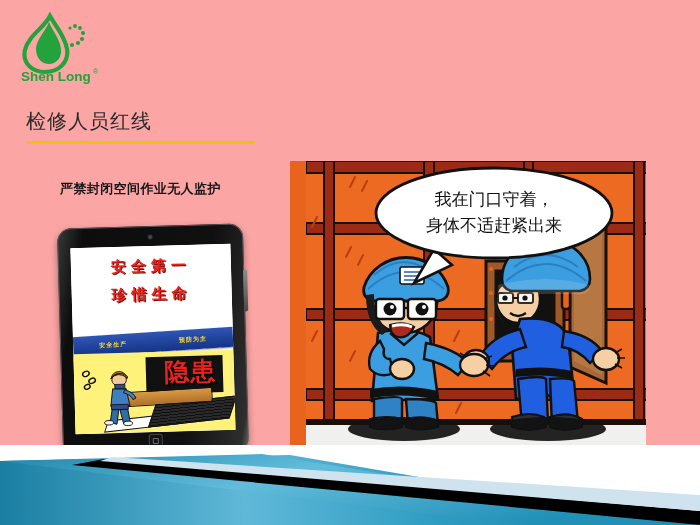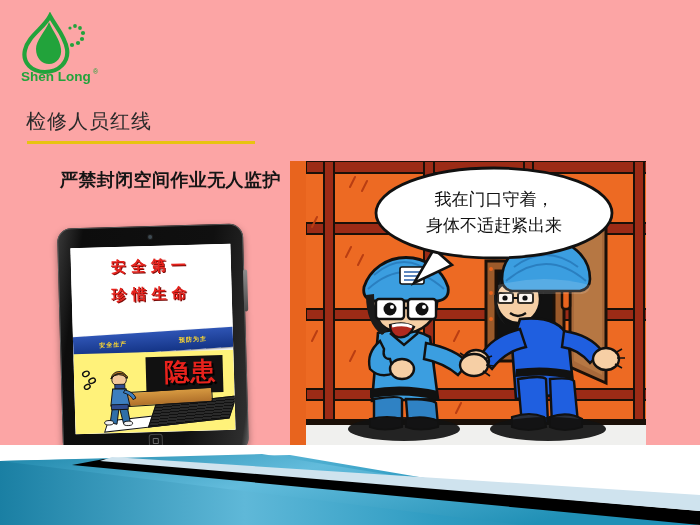--- a/index.html
+++ b/index.html
@@ -21,22 +21,22 @@
     font-size:20px;color:#2b2b2b;font-weight:400;
     letter-spacing:1px;white-space:nowrap;text-align:center;
   }
   .title-rule{
     position:absolute;left:27px;top:141px;width:228px;height:3px;
     background:#e8c310;
   }
 
   
   .subtitle{
-    position:absolute;left:60px;top:168px;
-    font-size:18px;font-weight:bold;color:#151515;
+    position:absolute;left:60px;top:180px;
+    font-size:13px;font-weight:bold;color:#151515;
     letter-spacing:.4px;white-space:nowrap;
   }
 
   
   .tablet-wrap{
     position:absolute;left:52px;top:222px;width:220px;height:240px;
   }
   .tablet{
     position:absolute;left:8px;top:4px;width:186px;height:228px;
     transform:rotate(-1.6deg);

